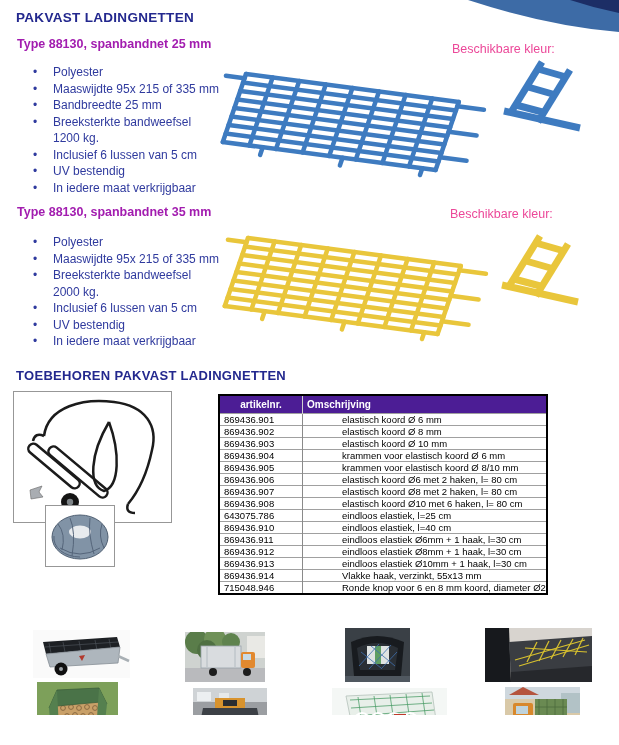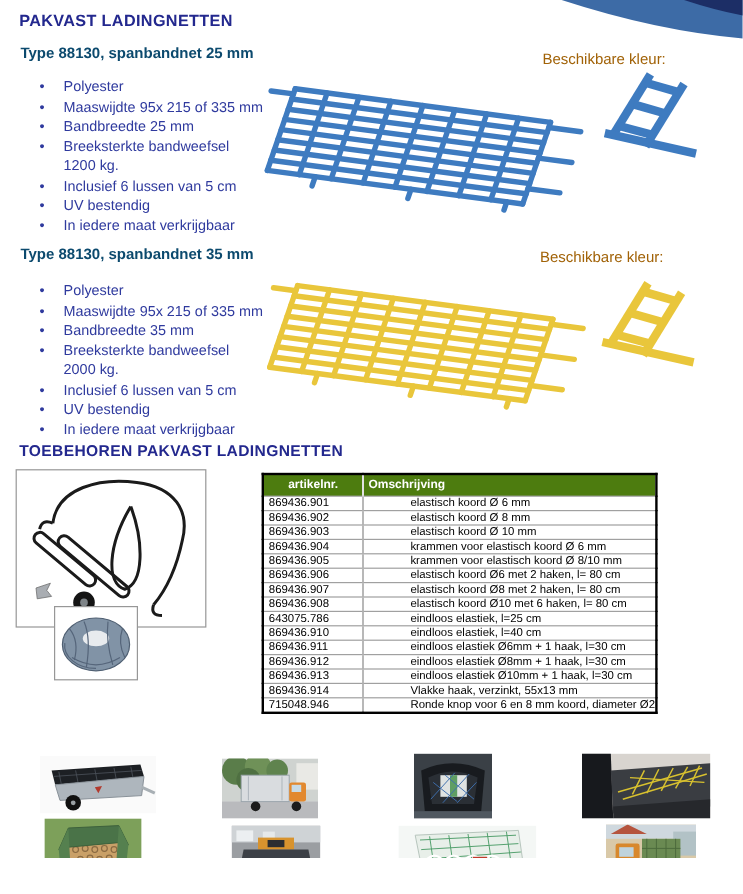--- a/index.html
+++ b/index.html
@@ -1,29 +1,29 @@
 <!DOCTYPE html>
 <html><head>
 <meta charset="utf-8">
 <style>
   html,body{margin:0;padding:0;background:#fff;}
   .page{position:relative;width:619px;height:715px;background:#fff;overflow:hidden;
         font-family:"Liberation Sans",sans-serif;}
   .abs{position:absolute;}
   .h-main{font-size:13.5px;font-weight:bold;color:#23288e;letter-spacing:.3px;}
-  .h-sub{font-size:12.5px;font-weight:bold;color:#0c4a6e;}
-  .h-kleur{font-size:12.5px;color:#a16207;}
+  .h-sub{font-size:12.5px;font-weight:bold;color:#a21caf;}
+  .h-kleur{font-size:12.5px;color:#ec4899;}
   .bullets{list-style:none;margin:0;padding:0;width:235px;}
   .bullets li{position:relative;padding-left:23px;font-size:12px;line-height:16.5px;
               color:#2f3a9e;white-space:pre-line;}
   .bullets li::before{content:"\2022";position:absolute;left:3px;top:0;}
   .imgframe{position:absolute;background:#fff;border:1px solid #979797;}
   .acc-table{position:absolute;left:218px;top:394px;width:330px;border-collapse:collapse;
              table-layout:fixed;border:2px solid #000;}
-  .acc-table th{background:#4d7c0f;color:#fff;font-size:10px;font-weight:bold;
+  .acc-table th{background:#4c1d95;color:#fff;font-size:10px;font-weight:bold;
                 height:15px;padding:1px 4px;overflow:hidden;white-space:nowrap;}
   .acc-table th.c1{width:74px;text-align:center;border-right:1px solid #cfcfcf;}
   .acc-table th.c2{text-align:left;}
   .acc-table td{font-size:9.5px;color:#000;height:11px;line-height:1.05;padding:0 4px;
                 border-top:1px solid #a0a0a0;overflow:hidden;white-space:nowrap;}
   .acc-table td.c1{text-align:left;border-right:1px solid #8a8a8a;}
   .acc-table td.c2{text-align:left;padding-left:39px;}
   .netg line{fill:none;stroke-width:4.5;vector-effect:non-scaling-stroke;stroke-linecap:round;}
   .detailg line{stroke-width:7;stroke-linecap:butt;}
   .photo{position:absolute;}
@@ -97,21 +97,20 @@
     </g>
   </svg>
 
   <div class="abs h-sub" style="left:17px;top:205px">Type 88130, spanbandnet 35 mm</div>
   <div class="abs h-kleur" style="left:450px;top:207px">Beschikbare kleur:</div>
 
   <ul class="bullets abs" style="left:30px;top:234px">
 
   <li>Polyester</li>
       <li>Maaswijdte 95x 215 of 335 mm</li>
-      <li>Bandbreedte 35 mm</li>
       <li>Breeksterkte bandweefsel
 2000 kg.</li>
       <li>Inclusief 6 lussen van 5 cm</li>
       <li>UV bestendig</li>
       <li>In iedere maat verkrijgbaar</li>
     </ul>
 
   <svg class="abs" style="left:212px;top:224px" width="285" height="125">
     <g class="netg" fill="none" transform="matrix(26.6,3.5,-2.9,8.5,36,14)" stroke="#e9c63b">
       <line x1="0" y1="0" x2="0" y2="8"></line>

